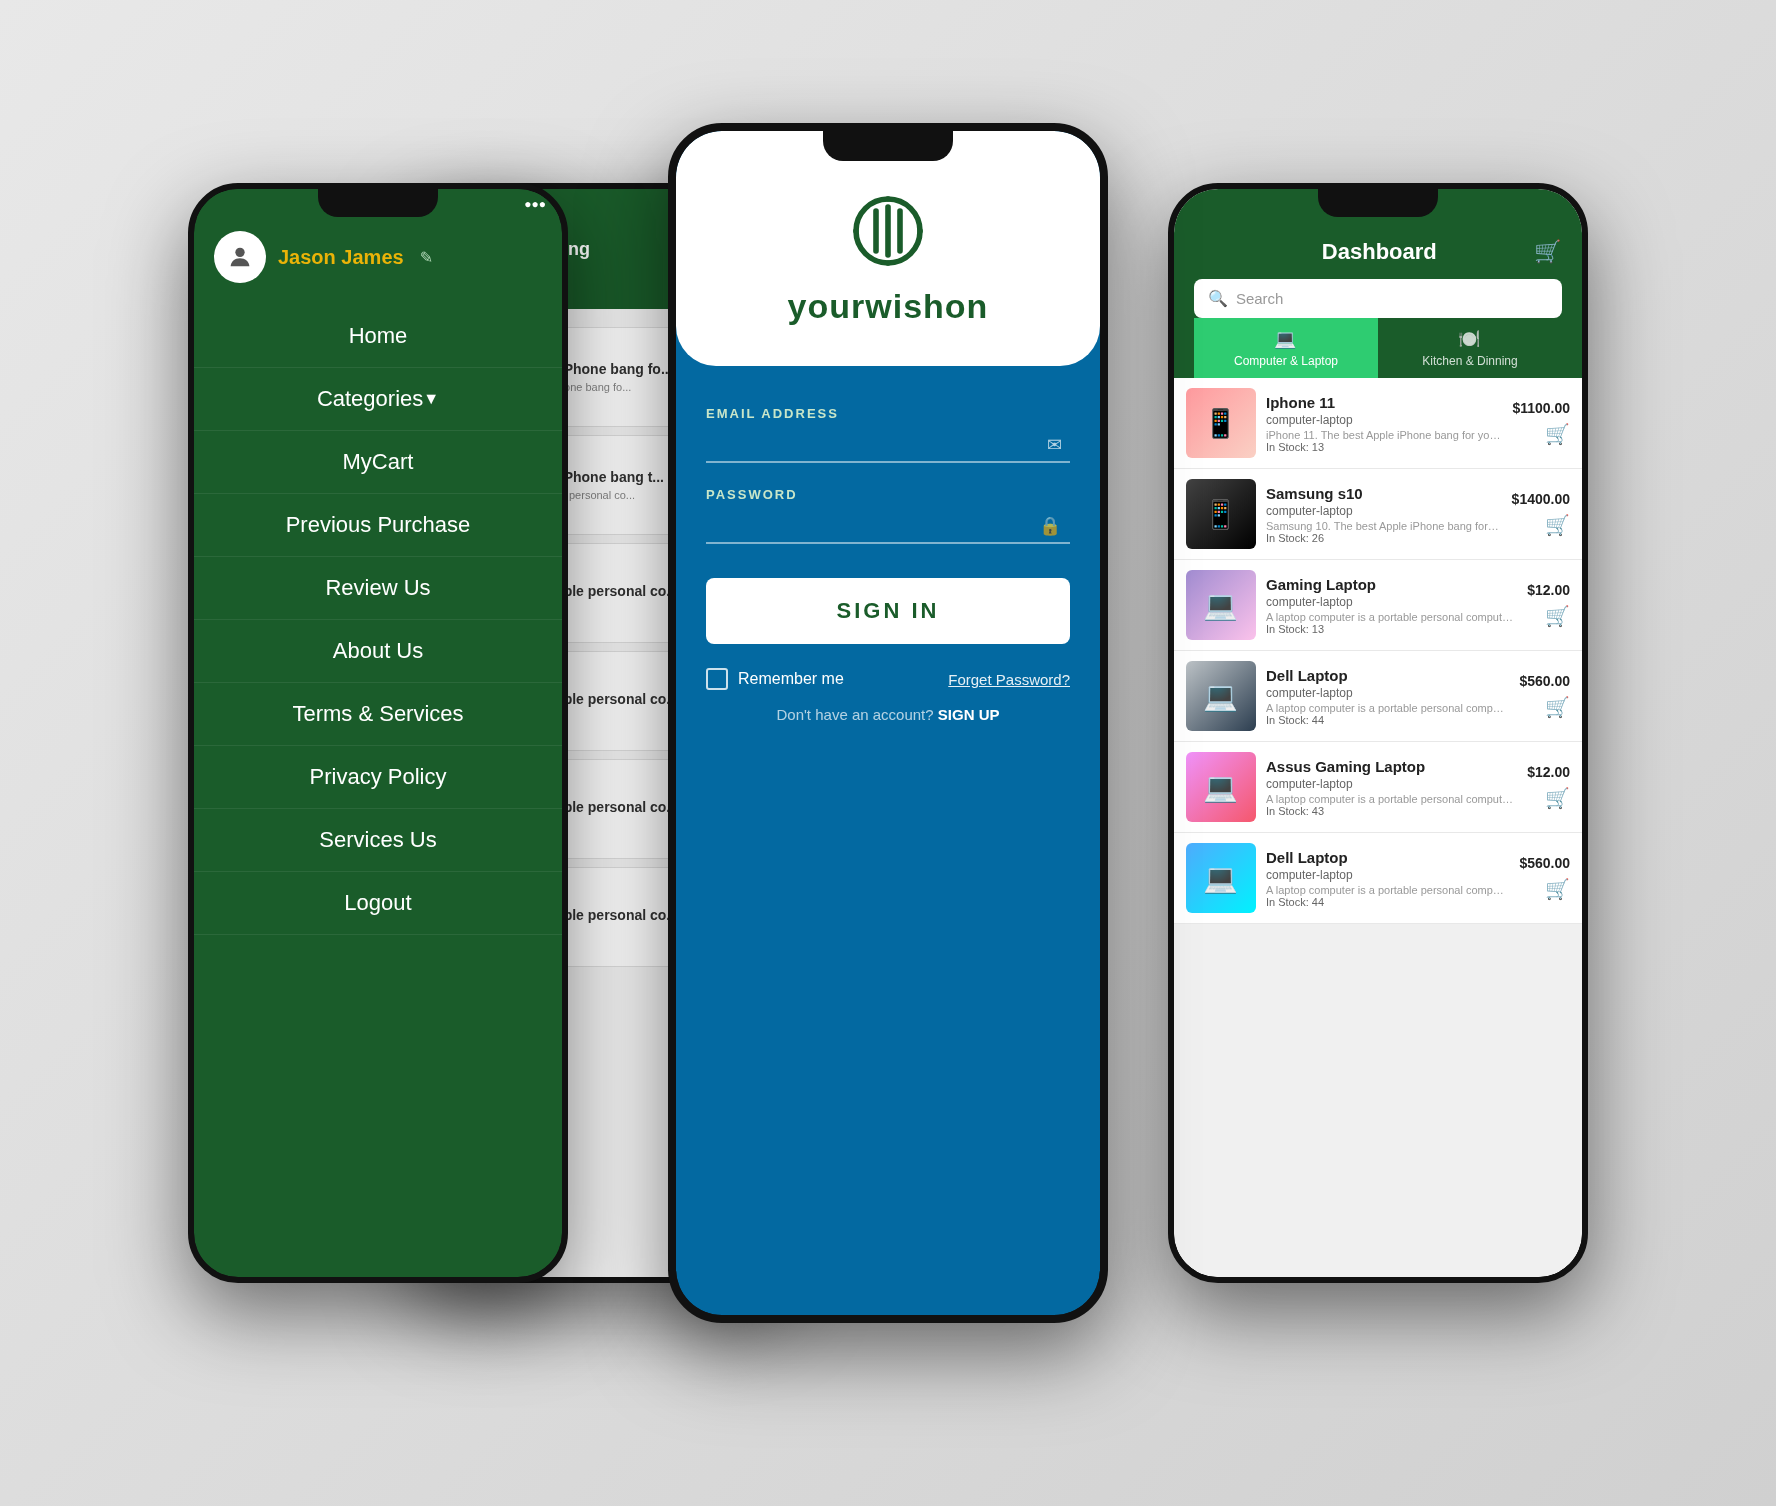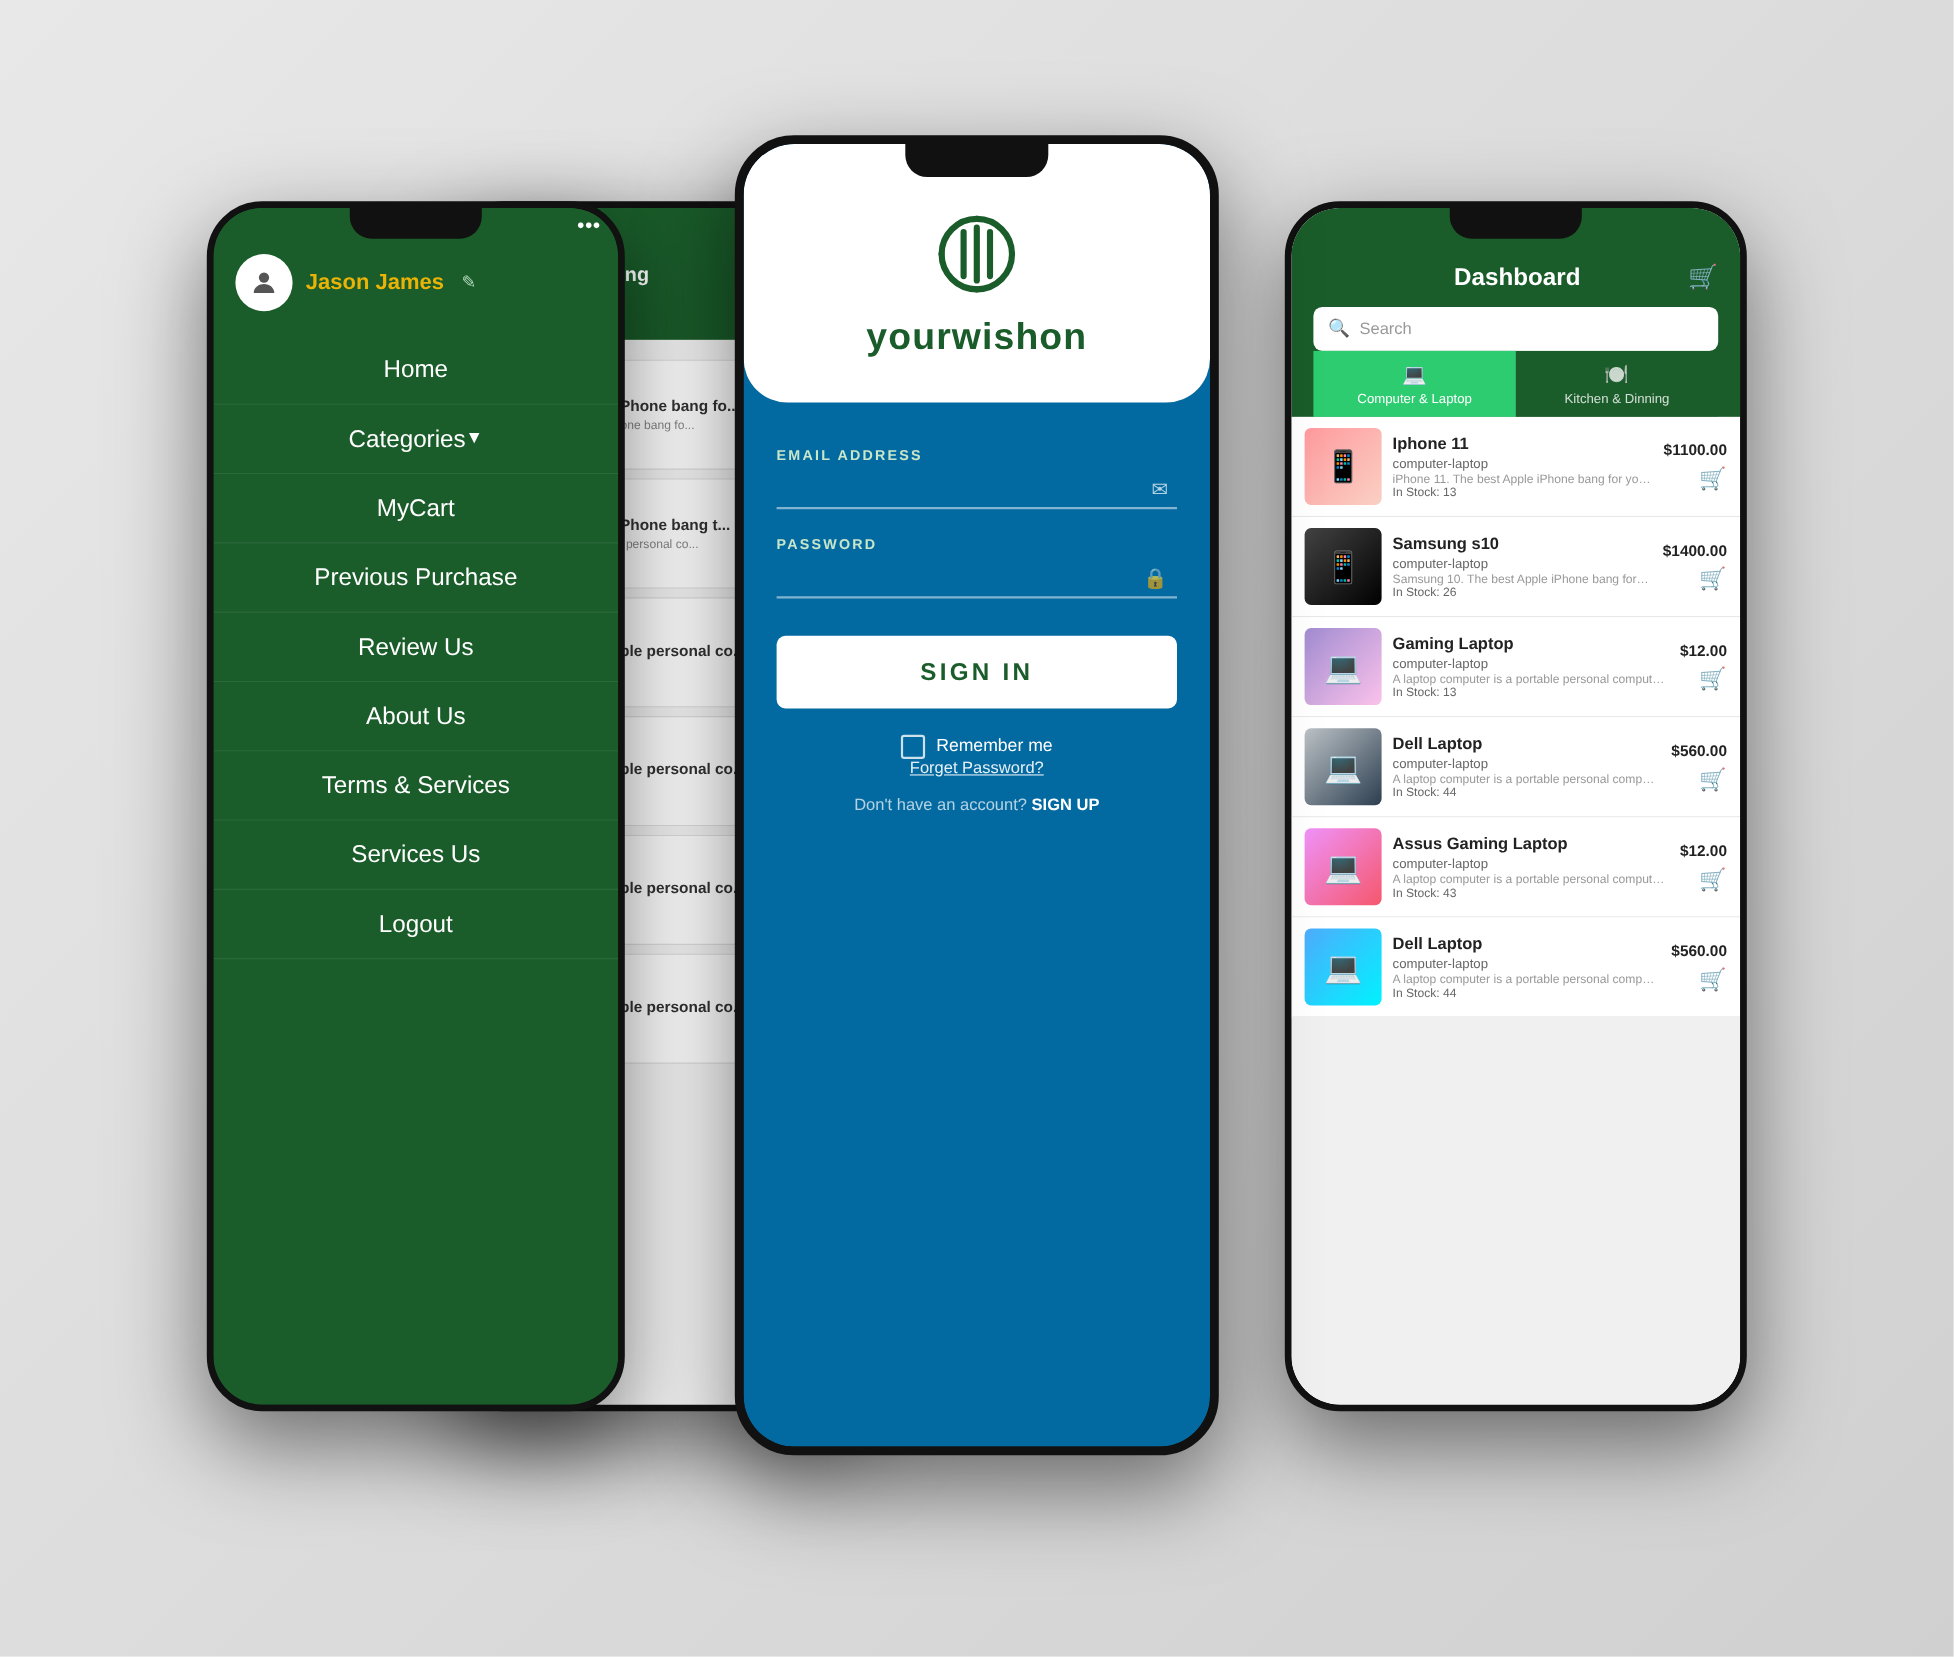--- a/index.html
+++ b/index.html
@@ -281,21 +281,20 @@
       cursor: pointer;
       margin-top: 10px;
       margin-bottom: 24px;
     }
 
     .remember-row {
       display: flex;
       align-items: center;
       justify-content: space-between;
       margin-bottom: 16px;
-      flex-direction: column;
     }
 
     .remember-left {
       display: flex;
       align-items: center;
       gap: 10px;
     }
 
     .checkbox {
       width: 22px;
@@ -620,20 +619,23 @@
         <div class="nav-item">
           <span>Review Us</span>
         </div>
         <div class="nav-item">
           <span>About Us</span>
         </div>
         <div class="nav-item">
           <span>Terms &amp; Services</span>
         </div>
         <div class="nav-item">
+          <span>Privacy Policy</span>
+        </div>
+        <div class="nav-item">
           <span>Services Us</span>
         </div>
         <div class="nav-item">
           <span>Logout</span>
         </div>
       </div>
     </div>
   </div>
 
   <div class="phone phone-center">

